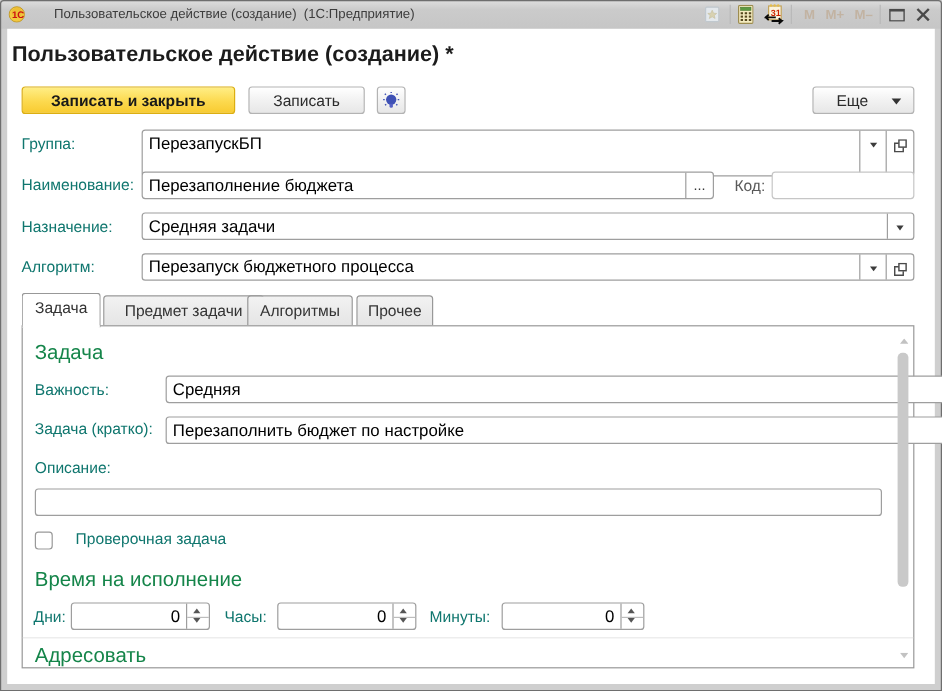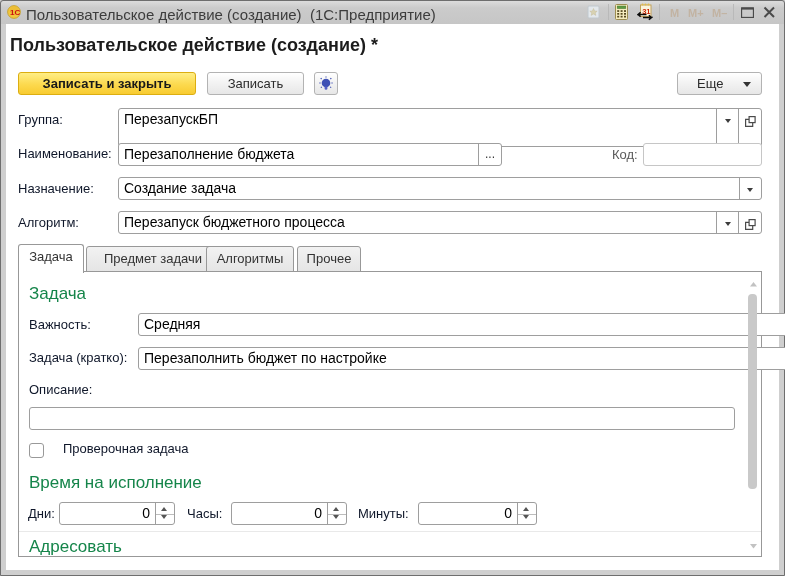--- a/index.html
+++ b/index.html
@@ -1,41 +1,41 @@
 <!DOCTYPE html>
 <html><head><meta charset="utf-8">
 <style>
   html,body{margin:0;padding:0;}
   body{width:785px;height:576px;overflow:hidden;font-family:"Liberation Sans",sans-serif;}
   #win{position:absolute;left:0;top:0;width:785px;height:576px;background:#cfcfcf;}
   #winborder{position:absolute;left:0;top:0;width:783px;height:574px;border:1px solid #6e6e6e;border-radius:3px 3px 0 0;}
   #titlebar{position:absolute;left:1px;top:1px;width:783px;height:23px;border-radius:3px 3px 0 0;
     background:linear-gradient(180deg,#dcdcdc 0,#cbcbcb 30%,#c6c6c6 100%);}
-  #titletext{position:absolute;left:26px;top:6px;font-size:15px;color:#3d3d3d;}
+  #titletext{position:absolute;left:45px;top:6px;font-size:11px;color:#3d3d3d;}
   #content{position:absolute;left:6px;top:24px;width:773px;height:546px;background:#ffffff;}
   .icon{position:absolute;top:5px;}
   .sep{position:absolute;top:4px;width:1px;height:16px;background:#b9b9b9;}
   .mtxt{position:absolute;top:7px;font-size:11px;font-weight:bold;color:#c2b3a2;}
   
   #h1{position:absolute;left:10px;top:35px;font-size:18px;font-weight:bold;color:#1c1c1c;}
   
   .btn{position:absolute;top:72px;height:23px;border:1px solid #b3b3b3;border-radius:3px;
     background:linear-gradient(180deg,#ffffff 0,#f3f3f3 45%,#e7e7e7 100%);
     font-size:13px;color:#2b2b2b;text-align:center;box-sizing:border-box;}
   #btnsave{left:18px;width:178px;border:1px solid #dcae11;
     background:linear-gradient(180deg,#ffee85 0,#fcd94e 55%,#f8cb31 100%);
     font-weight:bold;color:#191919;}
   .btn span{display:inline-block;padding-top:3px;}
   #btnwrite{left:207px;width:97px;}
   #btnbulb{left:314px;width:24px;}
   #btnmore{left:677px;width:85px;text-align:left;}
   #btnmore span{padding-left:19px;}
   #btnmore i{position:absolute;right:10px;top:9px;width:0;height:0;border:4px solid transparent;border-top:5px solid #333;border-bottom:none;}
   
-  .lbl{position:absolute;font-size:13px;color:#0f172a;}
+  .lbl{position:absolute;font-size:13px;color:#0f766e;}
   .fld{position:absolute;background:#fff;border:1px solid #9e9e9e;border-radius:3px;box-sizing:border-box;font-size:14px;color:#000;}
   .fld .t{position:absolute;left:5px;top:2px;white-space:nowrap;}
   .dd{position:absolute;right:0;top:0;bottom:0;width:21px;border-left:1px solid #9e9e9e;}
   .dd i{position:absolute;left:7px;top:10px;width:0;height:0;border-left:3.5px solid transparent;border-right:3.5px solid transparent;border-top:4px solid #3c3c3c;}
   .dd2{position:absolute;right:22px;top:0;bottom:0;width:22px;border-left:1px solid #9e9e9e;}
   .dd2 i{position:absolute;left:8px;top:10px;width:0;height:0;border-left:3.5px solid transparent;border-right:3.5px solid transparent;border-top:4px solid #3c3c3c;}
   .dd3{position:absolute;right:0;top:0;bottom:0;width:22px;border-left:1px solid #9e9e9e;}
   .dots{position:absolute;right:0;top:0;bottom:0;width:22px;border-left:1px solid #9e9e9e;text-align:center;font-size:12px;color:#333;}
   
   .tab{position:absolute;box-sizing:border-box;border:1px solid #989898;border-radius:3px 3px 0 0;font-size:13px;color:#333;text-align:center;}
@@ -135,30 +135,30 @@
         <i></i>
       </span>
       <span class="dd3">
     <svg width="11" height="11" viewBox="0 0 11 11" style="margin:7px 0 0 6px">
       <rect x="4.1" y="0.6" width="6" height="6" fill="#fff" stroke="#4a4a4a" stroke-width="1.2"></rect>
       <path d="M4 3.3 h-3.4 v7.1 h7.1 v-3.4" fill="none" stroke="#4a4a4a" stroke-width="1.2"></path>
     </svg></span>
     </div>
 
   <div class="lbl" style="left:18px;top:146px">Наименование:</div>
-  <div class="fld" style="left:118px;top:143px;width:384px;height:23px">
+  <div class="fld" style="left:118px;top:143px;width:477px;height:23px">
       <span class="t">Перезаполнение бюджета</span>
       <span class="dots"><span style="display:inline-block;padding-top:3px">...</span></span>
     </div>
   <div class="lbl" style="left:612px;top:147px;color:#5a5a5a">Код:</div>
   <div class="fld" style="left:643px;top:143px;width:119px;height:23px;border-color:#c6c6c6"></div>
 
   <div class="lbl" style="left:18px;top:181px">Назначение:</div>
   <div class="fld" style="left:118px;top:177px;width:644px;height:23px">
-      <span class="t">Создание задача</span>
+      <span class="t">Средняя задачи</span>
       <span class="dd">
         <i></i>
       </span>
     </div>
 
   <div class="lbl" style="left:18px;top:215px">Алгоритм:</div>
   <div class="fld" style="left:118px;top:211px;width:644px;height:23px">
       <span class="t">Перезапуск бюджетного процесса</span>
       <span class="dd2">
         <i></i>

